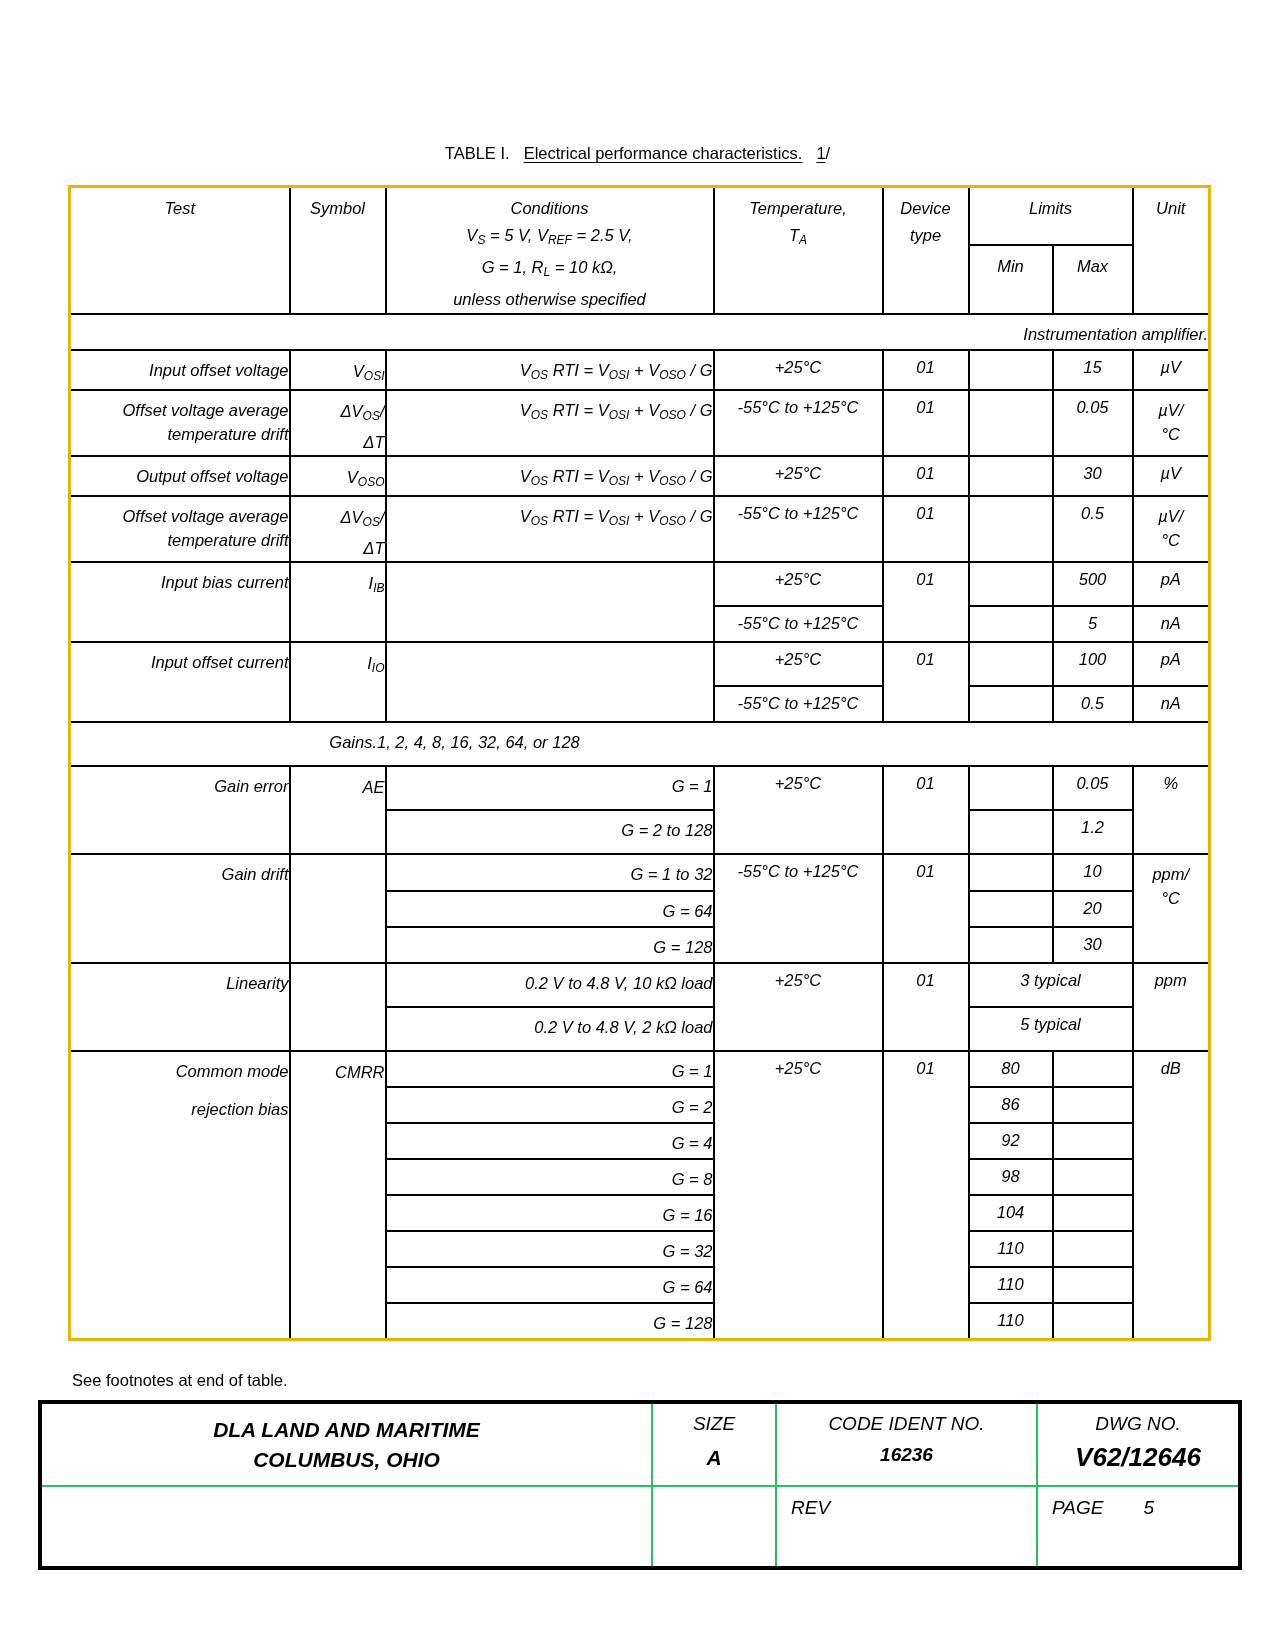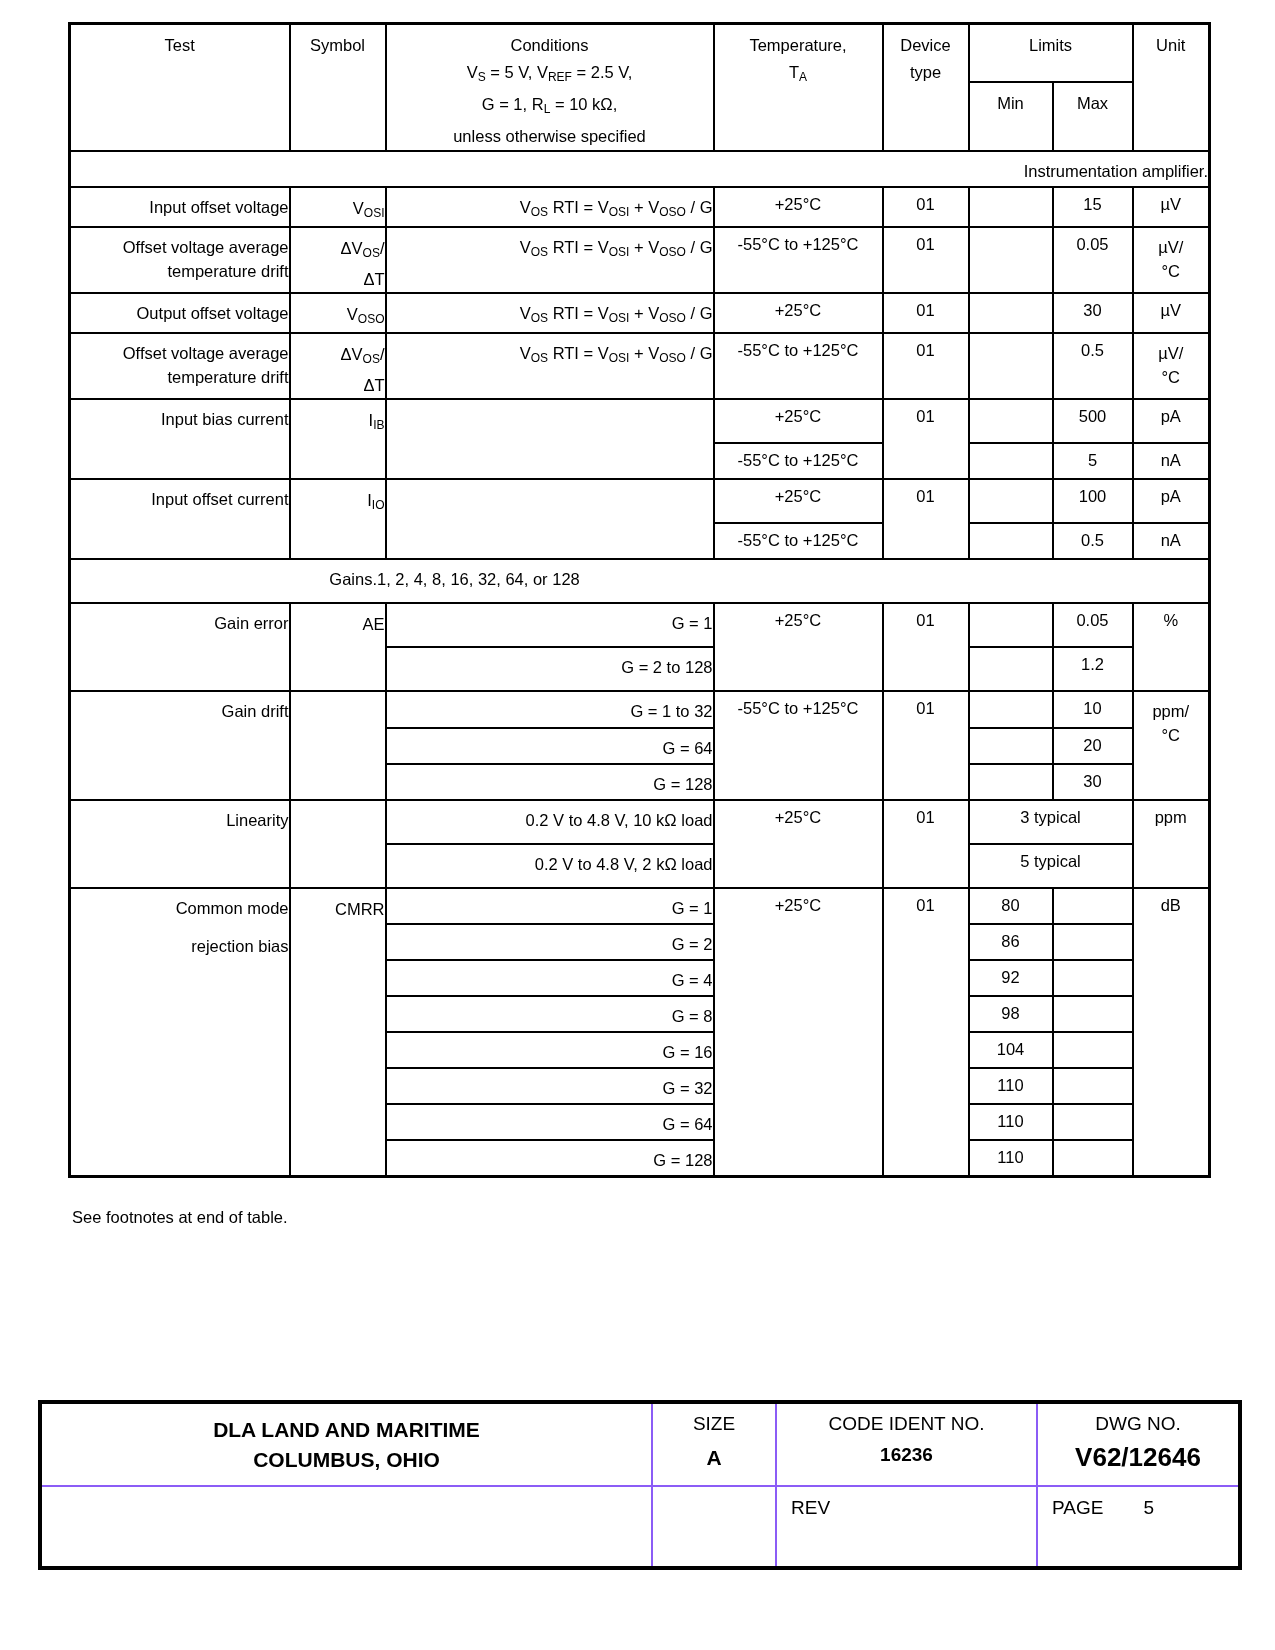--- a/index.html
+++ b/index.html
@@ -19,21 +19,22 @@
   }
   .table-title .gap{display:inline-block;width:14px;}
   .u{text-decoration:underline;text-underline-offset:3px;}
 
   
   table.spec{
     border-collapse:collapse;
     table-layout:fixed;
     width:1140px;
     margin:22px 0 0 68px;
-    border:3px solid #000000;
+    border:3px solid #eab308;
+    font-style:italic;
   }
   .spec th,.spec td{
     border:2px solid #000;
     font-weight:normal;
     font-size:16.5px;
     padding:0;
     vertical-align:top;
     overflow:hidden;
   }
   .spec th{padding-top:7px;line-height:27px;}
@@ -67,41 +68,45 @@
   
   table.tblock{
     position:absolute;
     left:38px;top:1400px;
     width:1200px;
     border-collapse:collapse;
     table-layout:fixed;
     border:4px solid #000;
   }
   .tblock td{
-    border:2px solid #8b5cf6;
+    border:2px solid #22c55e;
     padding:0;
     vertical-align:top;
     font-size:19px;
     text-align:center;
+    font-style:italic;
   }
   .tblock .row1{height:84px;}
   .tblock .row2{height:82px;}
   .tblock .org{font-size:21px;font-weight:bold;line-height:30px;padding-top:11px;}
   .tblock .fld-label{padding-top:9px;line-height:22px;}
   .tblock .val{font-weight:bold;margin-top:9px;font-size:19px;}
   .tblock .val-size{font-weight:bold;margin-top:11px;font-size:21px;}
   .tblock .val-dwg{font-weight:bold;margin-top:7px;font-size:26px;}
   .tblock .left{text-align:left;padding-left:14px;padding-top:10px;}
   .tblock .pagenum{display:inline-block;margin-left:40px;}
 </style>
 </head>
 <body>
 
 <div class="page">
 
+  <div class="table-title">
+    <span>TABLE I.</span><span class="gap"></span><span class="u">Electrical performance characteristics.</span><span class="gap"></span><span><span class="u">1</span><span>/</span></span>
+  </div>
 
   <table class="spec">
     <colgroup>
       <col style="width:220px">
         <col style="width:96px">
         <col style="width:328px">
         <col style="width:169px">
       <col style="width:86px">
         <col style="width:84px">
         <col style="width:80px">

